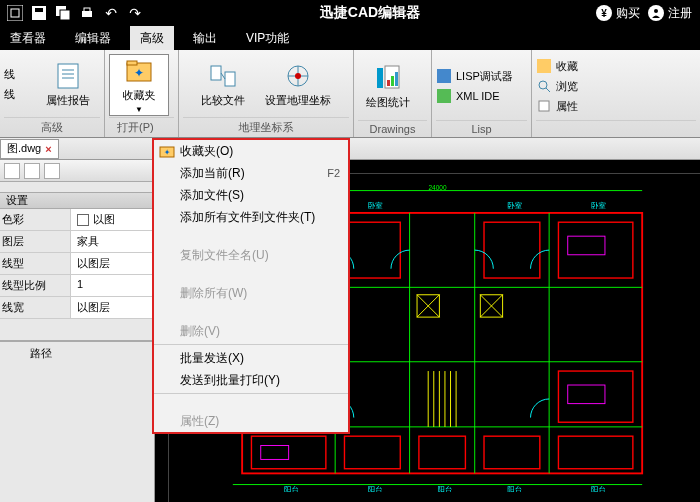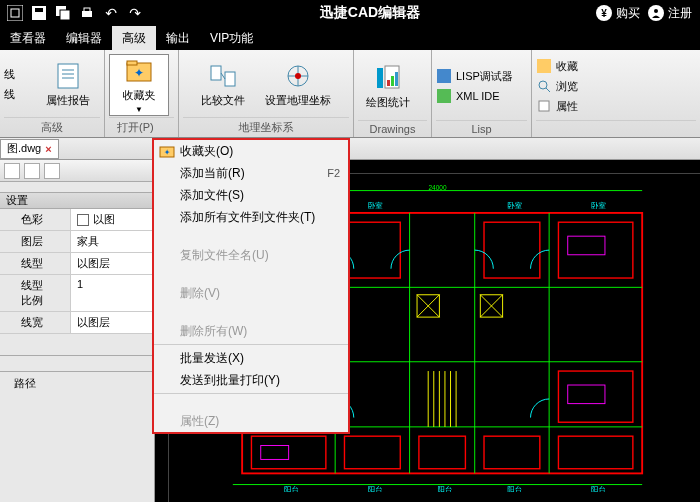--- a/index.html
+++ b/index.html
@@ -8,21 +8,21 @@
 
 .titlebar { height: 26px; background: #000; display: flex; align-items: center; color: #fff; font-size: 12px; }
 .tb-left { display: flex; gap: 6px; padding-left: 6px; }
 .tb-icon { width: 18px; height: 18px; display: flex; align-items: center; justify-content: center; color: #fff; font-size: 14px; }
 .tb-title { flex: 1; text-align: center; font-size: 14px; font-weight: bold; }
 .tb-right { display: flex; align-items: center; gap: 8px; padding-right: 8px; }
 .tb-btn { display: flex; align-items: center; gap: 4px; }
 .circle-icon { width: 16px; height: 16px; border-radius: 50%; background: #fff; color: #000; display: flex; align-items: center; justify-content: center; font-size: 10px; font-weight: bold; }
 
 
-.menubar { height: 24px; background: #000; display: flex; align-items: stretch; }
+.menubar { height: 24px; background: #000; display: flex; align-items: stretch; gap: 9px; }
 .menu-item { padding: 0 10px; color: #fff; font-size: 12px; display: flex; align-items: center; cursor: pointer; }
 .menu-item.active { background: #e8e8e8; color: #000; }
 
 
 .ribbon { height: 88px; background: linear-gradient(#f5f5f5, #dcdcdc); border-bottom: 1px solid #888; display: flex; }
 .ribbon-group { border-right: 1px solid #aaa; display: flex; flex-direction: column; padding: 2px 4px 0; }
 .rg-body { flex: 1; display: flex; align-items: center; gap: 4px; }
 .rg-label { text-align: center; font-size: 11px; color: #555; padding: 2px 0; border-top: 1px solid #ccc; }
 .big-btn { display: flex; flex-direction: column; align-items: center; justify-content: center; width: 60px; height: 62px; font-size: 11px; gap: 2px; cursor: pointer; }
 .big-btn.active { background: #fff; border: 1px solid #888; }
@@ -37,25 +37,25 @@
 .doctab { height: 20px; background: #fff; border: 1px solid #999; padding: 0 6px; font-size: 11px; display: flex; align-items: center; gap: 4px; }
 
 
 .workspace { position: absolute; top: 160px; left: 0; right: 0; bottom: 0; display: flex; }
 .left-panel { width: 155px; background: #e8e8e8; border-right: 1px solid #999; font-size: 11px; }
 .lp-toolbar { height: 22px; background: linear-gradient(#f5f5f5,#ddd); border-bottom:1px solid #aaa; display:flex; align-items:center; padding:0 4px; gap:4px;}
 .lp-toolbar .ti { width:16px; height:16px; background:#fff; border:1px solid #aaa; }
 .lp-section-title { background: linear-gradient(#ddd,#ccc); padding: 0 6px; border-bottom: 1px solid #aaa; border-top: 1px solid #aaa;}
 .prop-table { width: 100%; }
 .prop-row { display: flex; border-bottom: 1px solid #ccc; }
-.prop-k { width: 70px; padding: 3px 21px; }
+.prop-k { width: 70px; padding: 3px 2px; }
 .prop-v { flex: 1; padding: 3px 6px; background: #fff; border-left: 1px solid #ccc; }
 .checkbox-cell { display:flex; align-items:center; gap:4px;}
 .cb { width:12px; height:12px; border:1px solid #666; background:#fff;}
-.lp-foot { border-top:1px solid #aaa; padding:4px 6px; display:flex; gap:8px;margin-top:15px;}
+.lp-foot { border-top:1px solid #aaa; padding:4px 22px; display:flex; gap:8px;}
 
 
 .canvas { flex: 1; background: #000; position: relative; overflow:hidden; }
 .ruler-t { position:absolute; top:0; left:14px; right:0; height:14px; background:#000; border-bottom:1px solid #444;}
 .ruler-l { position:absolute; top:14px; left:0; bottom:0; width:14px; background:#000; border-right:1px solid #444;}
 .drawing { position:absolute; top:25px; left:30px; right:10px; bottom:10px; }
 
 
 .dropdown { position: absolute; top: 138px; left: 152px; width: 198px; background: #f2f2f2; border: 2px solid #d22; font-size: 12px; z-index: 100; }
 .dd-sep { height:1px; background:#ccc; margin:2px 0; }
@@ -422,24 +422,24 @@
   <div class="dd-item">
       <span>添加文件(S)</span>
     </div>
   <div class="dd-item">
       <span>添加所有文件到文件夹(T)</span>
     </div>
   <div class="dd-item disabled">
       <span>复制文件全名(U)</span>
     </div>
   <div class="dd-item disabled">
+      <span>删除所有(W)</span>
+    </div>
+  <div class="dd-item disabled">
       <span>删除(V)</span>
-    </div>
-  <div class="dd-item disabled">
-      <span>删除所有(W)</span>
     </div>
   <div class="dd-sep"></div>
   <div class="dd-item">
       <span>批量发送(X)</span>
     </div>
   <div class="dd-item">
       <span>发送到批量打印(Y)</span>
     </div>
   <div class="dd-sep"></div>
   <div class="dd-item disabled">

